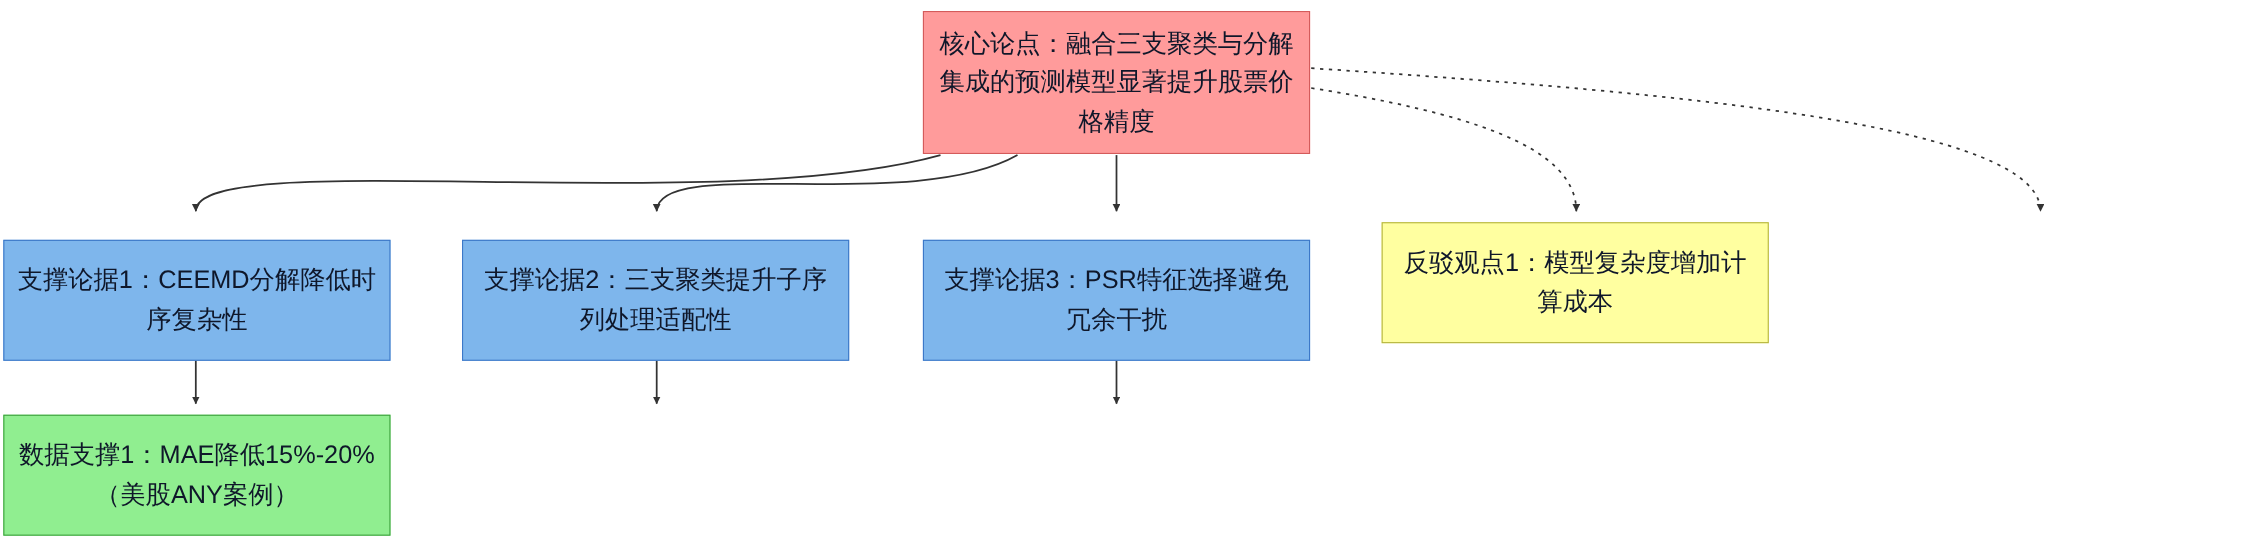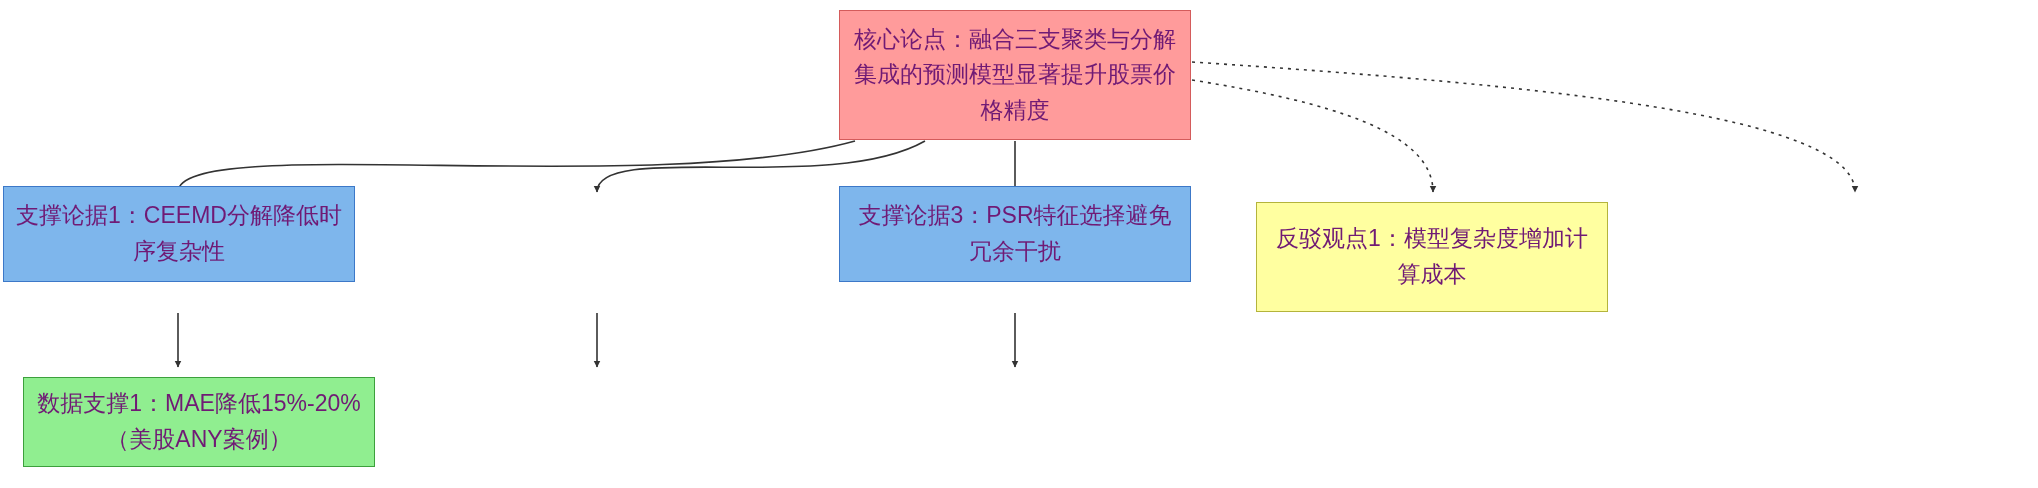--- a/index.html
+++ b/index.html
@@ -33,43 +33,42 @@
     position: absolute;
     box-sizing: border-box;
     width: 352px;
     display: flex;
     align-items: center;
     justify-content: center;
     text-align: center;
     padding: 8px 10px;
     font-size: 23px;
     line-height: 1.55;
-    color: #701a75;
+    color: #0f172a;
     z-index: 1;
   }
   .node-core {
     left: 839px; top: 10px; height: 130px;
     background: #ff9b9b;
     border: 1.5px solid #d45b5b;
   }
   .node-support {
-    top: 186px; height: 96px;
+    top: 218px; height: 110px;
     background: #7eb6ec;
     border: 1.5px solid #3c78c8;
   }
   .node-counter {
     top: 202px; height: 110px;
     background: #ffffa0;
     border: 1.5px solid #b4b43c;
   }
   .node-data {
-    top: 377px; height: 90px;
+    top: 377px; height: 110px;
     background: #90ee90;
     border: 1.5px solid #3ca03c;
-    margin-left: 20px;
   }
   .pos-c1 { left: 3px; }
   .pos-c2 { left: 420px; }
   .pos-c3 { left: 839px; text-align: center; }
   .pos-c4 { left: 1256px; }
   .pos-c5 { left: 1678px; }
 </style>
 </head>
 <body>
 
@@ -92,20 +91,23 @@
   </svg>
 
   <div class="node node-core">
     <span>核心论点：融合三支聚类与分解集成的预测模型显著提升股票价格精度</span>
   </div>
 
   <div class="node node-support pos-c1">
     <span>支撑论据1：CEEMD分解降低时序复杂性</span>
   </div>
 
+  <div class="node node-support pos-c2">
+    <span>支撑论据2：三支聚类提升子序列处理适配性</span>
+  </div>
 
   <div class="node node-support pos-c3">
     <span>支撑论据3：PSR特征选择避免冗余干扰</span>
   </div>
 
   <div class="node node-counter pos-c4">
     <span>反驳观点1：模型复杂度增加计算成本</span>
   </div>
 
 

